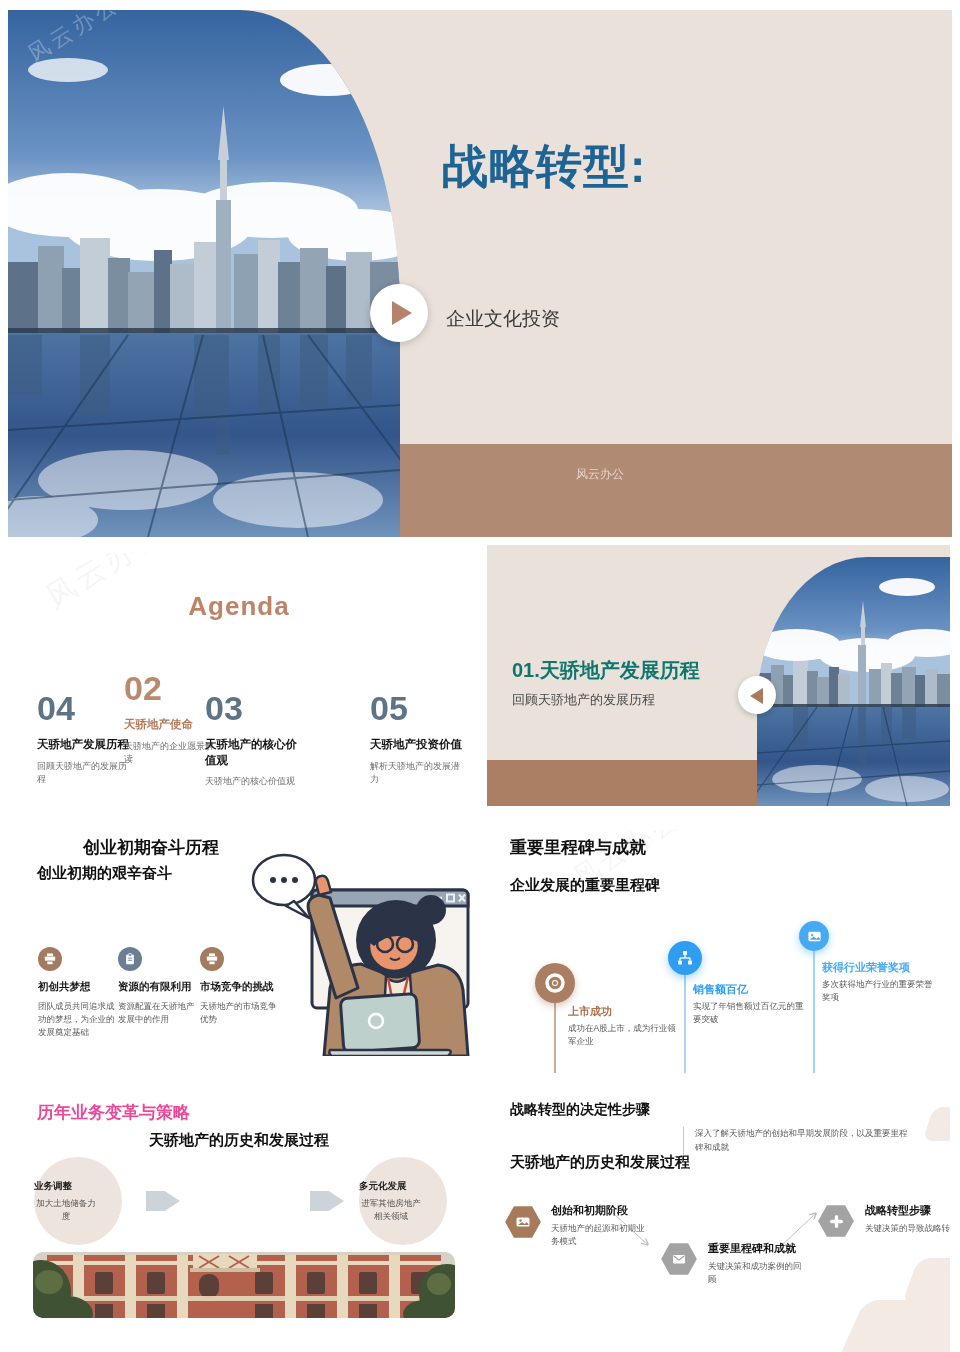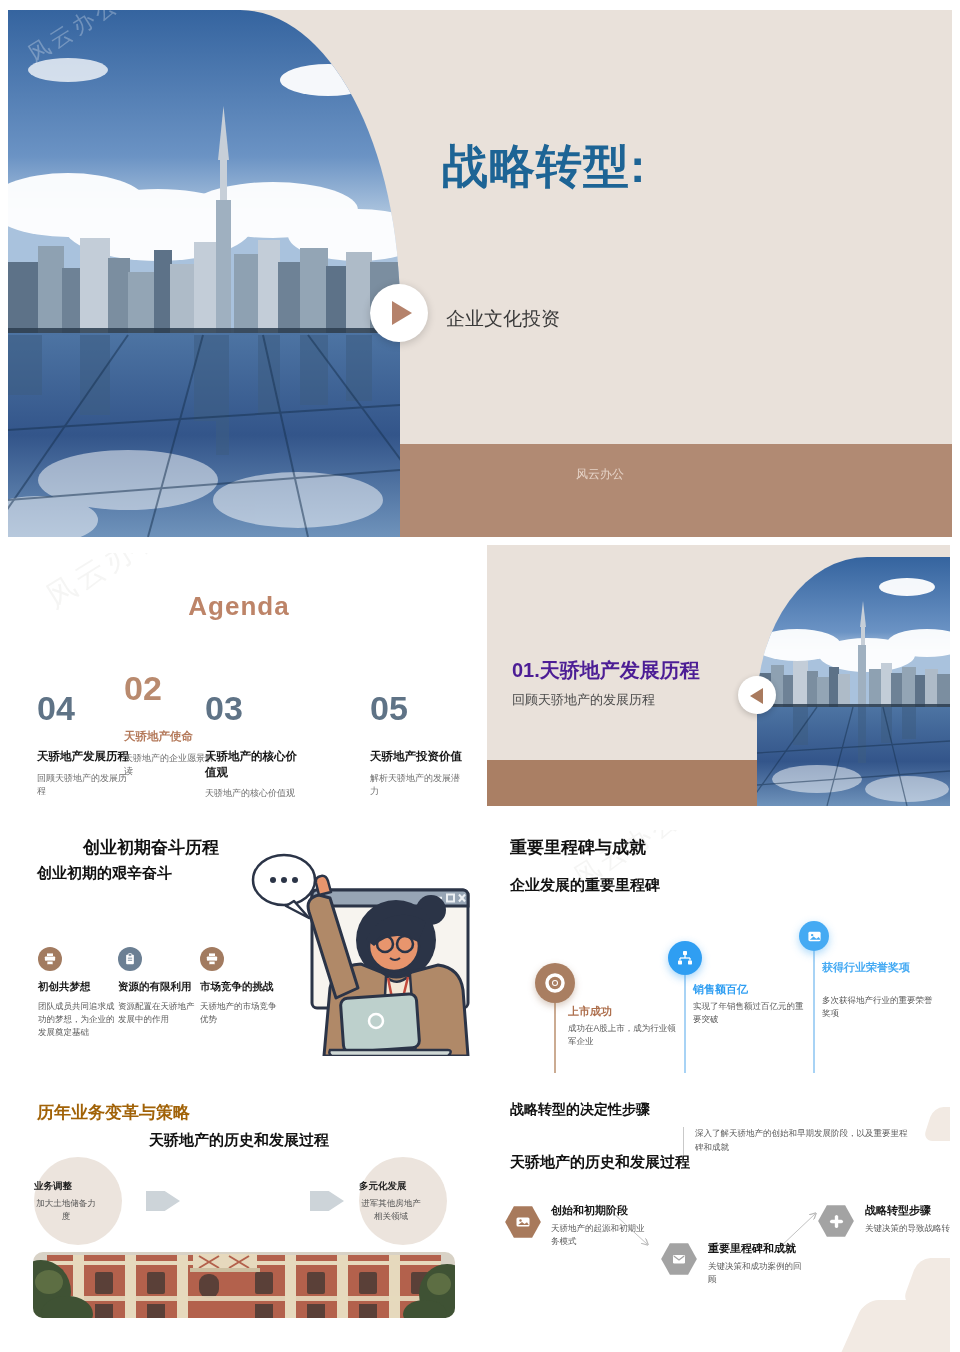--- a/index.html
+++ b/index.html
@@ -20,49 +20,49 @@
   .watermark.ghost{color:rgba(120,110,100,.07);}
   .play-btn{position:absolute;width:58px;height:58px;border-radius:50%;background:#fff;box-shadow:0 2px 8px rgba(0,0,0,.18);}
   .tri-right{position:absolute;left:22px;top:17px;width:0;height:0;border-left:20px solid #b5826b;border-top:12px solid transparent;border-bottom:12px solid transparent;}
   .tri-left{position:absolute;left:12px;top:12px;width:0;height:0;border-right:13px solid #a97a5e;border-top:8px solid transparent;border-bottom:8px solid transparent;}
   
   .agenda{left:8px;top:553px;width:462px;height:257px;background:#fff;}
   .agenda-title{position:absolute;left:0;top:38px;width:100%;text-align:center;font-size:26px;font-weight:bold;color:#bd8468;letter-spacing:1px;}
   .ag-item{position:absolute;width:92px;}
   .ag-num{font-size:34px;font-weight:bold;color:#5f7386;line-height:1;}
   .ag-num.accent{color:#b98a6e;}
-  .ag-title{margin-top:24px;font-size:11.5px;font-weight:bold;color:#161616;line-height:1.35;}
+  .ag-title{margin-top:12px;font-size:11.5px;font-weight:bold;color:#161616;line-height:1.35;}
   .ag-title.accent{color:#b4795a;}
   .ag-desc{margin-top:7px;font-size:9px;color:#6e6e6e;line-height:1.5;}
   
   .section{left:487px;top:545px;width:463px;height:261px;background:#e9e1da;}
   .sec-photo{position:absolute;right:0;top:12px;width:193px;height:249px;overflow:hidden;border-top-left-radius:110px 150px;}
   .sec-bar{position:absolute;left:0;top:215px;width:270px;height:46px;background:#aa7f64;}
-  .sec-title{position:absolute;left:25px;top:112px;font-size:20px;font-weight:bold;color:#4c1d95;}
+  .sec-title{position:absolute;left:25px;top:112px;font-size:20px;font-weight:bold;color:#0f766e;}
   .sec-sub{position:absolute;left:25px;top:146px;font-size:13px;color:#4c4c4c;}
   .back-btn{position:absolute;left:251px;top:131px;width:38px;height:38px;border-radius:50%;background:#fff;box-shadow:0 2px 6px rgba(0,0,0,.2);}
   
   .startup{left:8px;top:830px;width:462px;height:245px;background:#fff;}
   .st-title{position:absolute;left:29px;top:6px;font-size:17px;font-weight:bold;color:#111;margin-left:46px;}
   .st-sub{position:absolute;left:29px;top:34px;font-size:15px;font-weight:bold;color:#111;}
   .feat{position:absolute;width:84px;}
   .feat-ic{width:24px;height:24px;border-radius:50%;display:flex;align-items:center;justify-content:center;}
   .feat-title{margin-top:9px;font-size:10.5px;font-weight:bold;color:#1a1a1a;}
   .feat-desc{margin-top:6px;font-size:8.5px;color:#5a5a5a;line-height:1.55;}
   
   .miles{left:487px;top:830px;width:463px;height:245px;background:#fff;}
   .mi-title{position:absolute;left:23px;top:6px;font-size:17px;font-weight:bold;color:#111;}
   .mi-sub{position:absolute;left:23px;top:46px;font-size:15px;font-weight:bold;color:#111;}
   .ms-line{position:absolute;width:1.5px;}
   .ms-circle{position:absolute;border-radius:50%;display:flex;align-items:center;justify-content:center;}
   .ms-title{position:absolute;font-size:11px;font-weight:bold;}
   .ms-desc{position:absolute;font-size:8.5px;color:#5a5a5a;line-height:1.55;width:112px;}
   
   .history{left:8px;top:1095px;width:462px;height:257px;background:#fff;}
-  .hi-title{position:absolute;left:29px;top:6px;font-size:17px;font-weight:bold;color:#a16207;}
+  .hi-title{position:absolute;left:29px;top:6px;font-size:17px;font-weight:bold;color:#ec4899;}
   .hi-sub{position:absolute;left:0;top:36px;width:100%;text-align:center;font-size:15px;font-weight:bold;color:#111;}
   .stage{position:absolute;width:88px;height:88px;border-radius:50%;background:#ece4dd;display:flex;flex-direction:column;align-items:flex-start;justify-content:center;text-align:center;}
   .stage-title{font-size:9.5px;font-weight:bold;color:#1c1c1c;}
   .stage-desc{margin-top:4px;font-size:8.5px;color:#555;width:64px;line-height:1.5;}
   .chev{position:absolute;width:34px;height:20px;background:#cdd4d9;
         clip-path:polygon(0% 0%,55% 0%,100% 50%,55% 100%,0% 100%);}
   .hist-photo{position:absolute;left:25px;top:157px;width:422px;height:66px;border-radius:10px;overflow:hidden;}
   
   .transform{left:487px;top:1095px;width:463px;height:257px;background:#fff;}
   .tr-title{position:absolute;left:23px;top:6px;font-size:14px;font-weight:bold;color:#111;}
@@ -373,21 +373,21 @@
 
     <div class="ms-line" style="left:326px;top:121px;height:122px;background:#a8d3f5;"></div>
     <div class="ms-circle" style="left:312px;top:91px;width:30px;height:30px;background:#45aaf3;box-shadow:0 3px 8px rgba(69,170,243,.45);">
       <svg width="15" height="15" viewBox="0 0 16 16">
           <rect x="1.5" y="3" width="13" height="10" rx="1.5" fill="#fff"></rect>
           <circle cx="5.5" cy="6.5" r="1.3" fill="#45aaf3"></circle>
           <path d="M3 11.5 l4 -3.5 3 2.5 2.5 -2 2 3 Z" fill="#45aaf3"></path>
         </svg>
     </div>
     <div class="ms-title" style="left:335px;top:130px;color:#45aaf3;">获得行业荣誉奖项</div>
-    <div class="ms-desc" style="left:335px;top:148px;margin-top:16px;">多次获得地产行业的重要荣誉奖项</div>
+    <div class="ms-desc" style="left:335px;top:148px;">多次获得地产行业的重要荣誉奖项</div>
   </div>
 
   <div class="slide history">
     <div class="hi-title">历年业务变革与策略</div>
     <div class="hi-sub">天骄地产的历史和发展过程</div>
 
     <div class="stage" style="left:26px;top:62px;">
       <div class="stage-title">业务调整</div>
       <div class="stage-desc">加大土地储备力度</div>
     </div>

